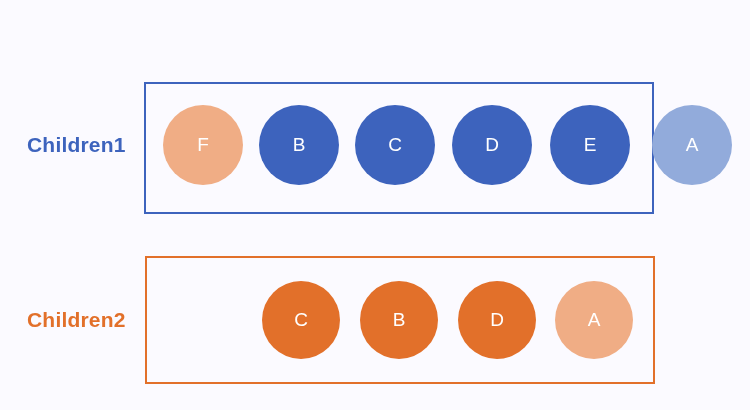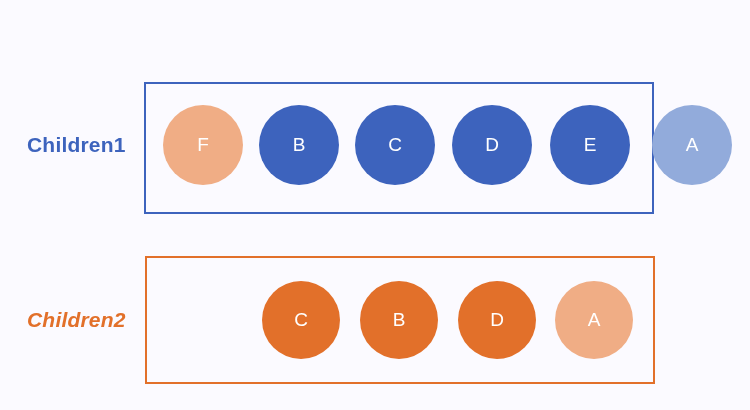--- a/index.html
+++ b/index.html
@@ -104,21 +104,21 @@
         <span class="node-label">D</span>
       </div>
       <div class="node" style="left: 550px; top: 105px; width: 80px; height: 80px; background: rgb(61, 99, 189);">
         <span class="node-label">E</span>
       </div>
       <div class="node" style="left: 652px; top: 105px; width: 80px; height: 80px; background: rgb(146, 171, 219);">
         <span class="node-label">A</span>
       </div>
     </div>
 
-  <div class="row-label" id="label-children2" style="color: rgb(226, 112, 42); font-style: italic;">Children2</div>
+  <div class="row-label" id="label-children2" style="color: rgb(226, 112, 42);">Children2</div>
 
   <div class="group-box" id="box-children2" style="left: 145px; top: 256px; width: 510px; height: 128px; border-color: rgb(226, 112, 42);"></div>
 
   <div id="nodes-children2">
       <div class="node" style="left: 262px; top: 281px; width: 78px; height: 78px; background: rgb(226, 112, 42);">
         <span class="node-label">C</span>
       </div>
       <div class="node" style="left: 360px; top: 281px; width: 78px; height: 78px; background: rgb(226, 112, 42);">
         <span class="node-label">B</span>
       </div>

